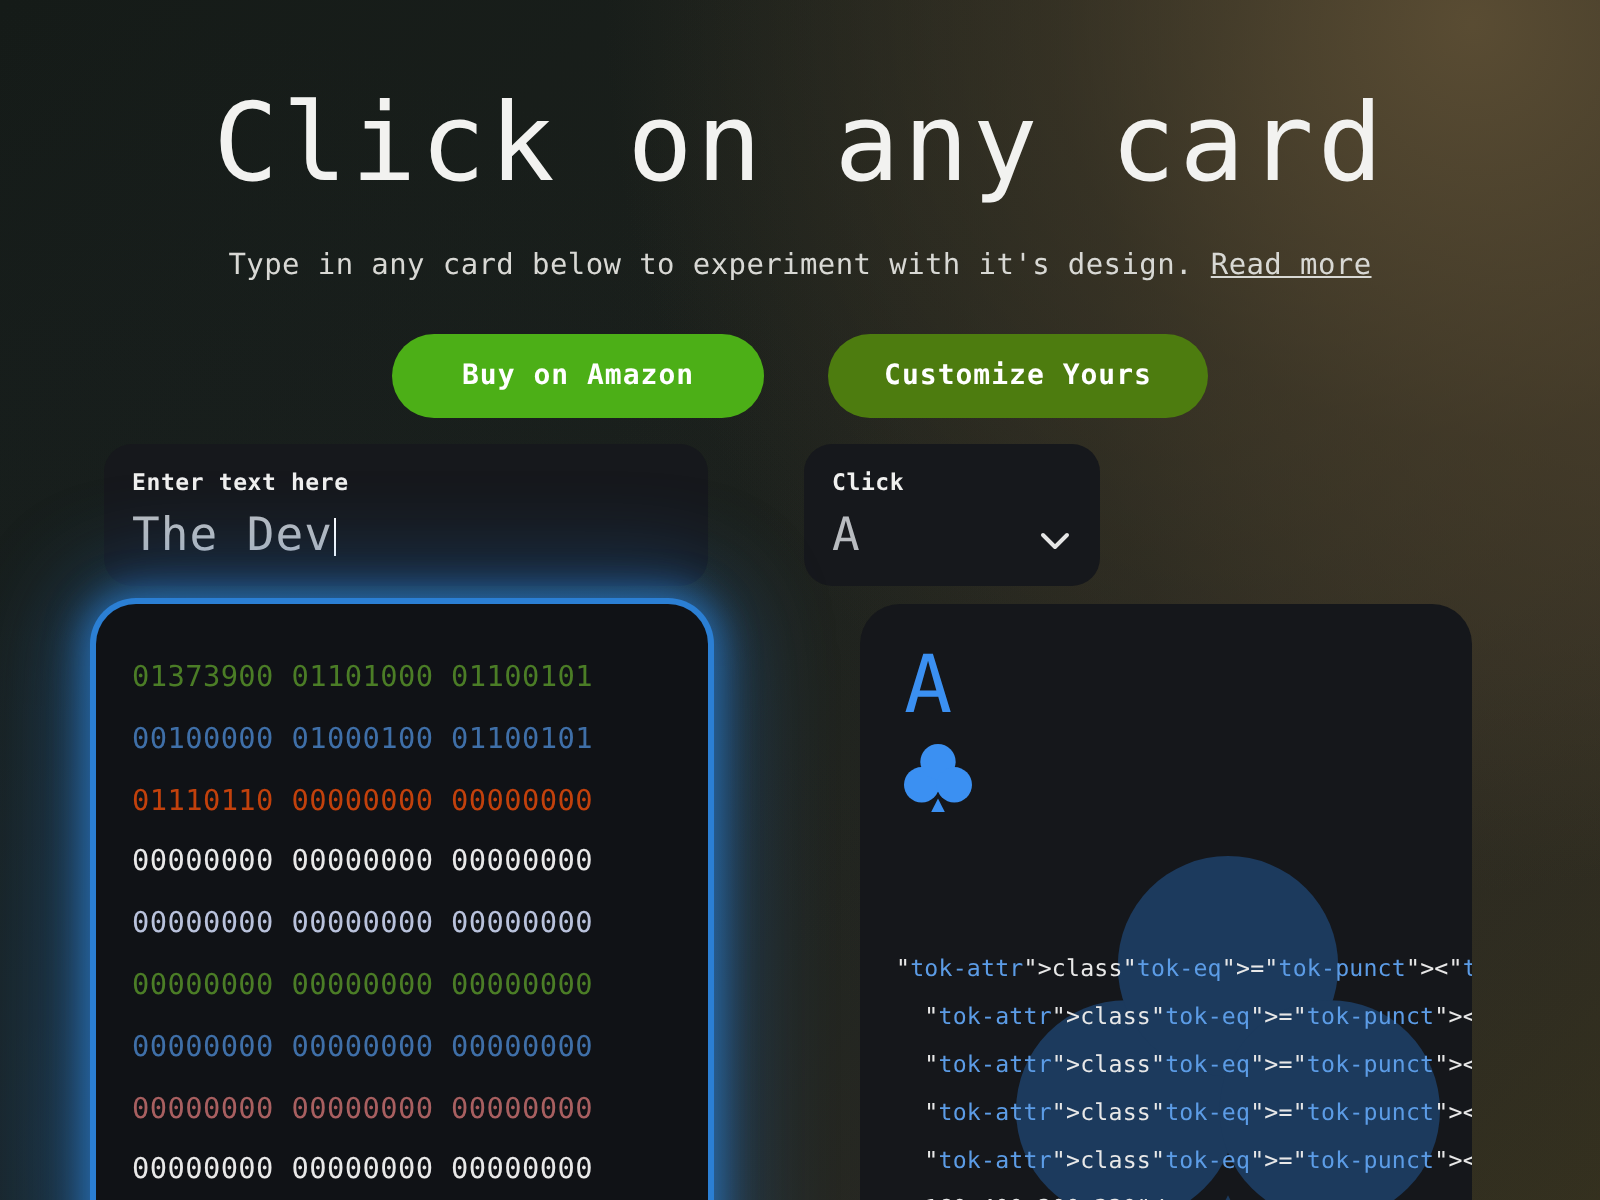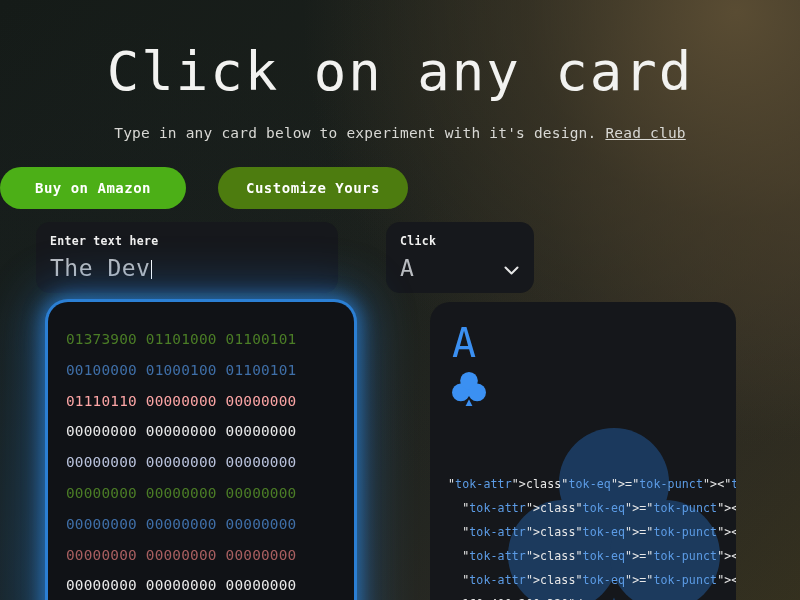--- a/index.html
+++ b/index.html
@@ -43,20 +43,21 @@
 
   .read-more {
     color: #d8d8d4;
     text-decoration: underline;
     cursor: pointer;
   }
 
   
   .btn-row {
     display: flex;
+    justify-content: center;
     gap: 32px;
     margin-top: 26px;
   }
 
   .btn {
     border: none;
     border-radius: 22px;
     padding: 13px 28px;
     font-family: inherit;
     font-size: 14px;
@@ -68,21 +69,21 @@
 
   .btn-amazon { background: #4caf17; min-width: 186px; }
   .btn-custom { background: #4d7c0f; min-width: 186px; }
 
   
   .controls {
     position: absolute;
     top: 222px;
     left: 0;
     right: 0;
-    padding: 0 36px;
+    padding: 0 52px;
     display: flex;
     gap: 0;
   }
 
   .field {
     background: #16181c;
     border-radius: 14px;
     padding: 12px 14px 14px 14px;
     height: 71px;
     position: relative;
@@ -214,21 +215,21 @@
   .tok-str    { color: #5c9ce6; }
   .tok-quote  { color: #e6e6e6; }
 </style>
 </head>
 <body>
 
 <h1 class="page-title">Click on any card</h1>
 
 <p class="subtitle">
   <span>Type in any card below to experiment with it's design.</span>
-  <a class="read-more">Read club</a>
+  <a class="read-more">Read more</a>
 </p>
 
 <div class="btn-row">
   <button class="btn btn-amazon">Buy on Amazon</button>
   <button class="btn btn-custom">Customize Yours</button>
 </div>
 
 <div class="controls">
 
   <div class="field field-text">
@@ -250,21 +251,21 @@
 
 
 </div>
 
 <div class="cards">
 
   <div class="card card-binary">
     <div id="bin-rows">
         <div class="bin-row" style="color: rgb(75, 125, 38);">01373900 01101000 01100101</div>
         <div class="bin-row" style="color: rgb(63, 111, 168);">00100000 01000100 01100101</div>
-        <div class="bin-row" style="color: #fca5a5;">01110110 00000000 00000000</div>
+        <div class="bin-row" style="color: #c2410c;">01110110 00000000 00000000</div>
         <div class="bin-row" style="color: rgb(233, 233, 233);">00000000 00000000 00000000</div>
         <div class="bin-row" style="color: rgb(185, 194, 220);">00000000 00000000 00000000</div>
         <div class="bin-row" style="color: rgb(75, 125, 38);">00000000 00000000 00000000</div>
         <div class="bin-row" style="color: rgb(63, 111, 168);">00000000 00000000 00000000</div>
         <div class="bin-row" style="color: rgb(168, 95, 96);">00000000 00000000 00000000</div>
         <div class="bin-row" style="color: rgb(233, 233, 233);">00000000 00000000 00000000</div>
       </div>
   </div>
 
   <div class="card card-code">

